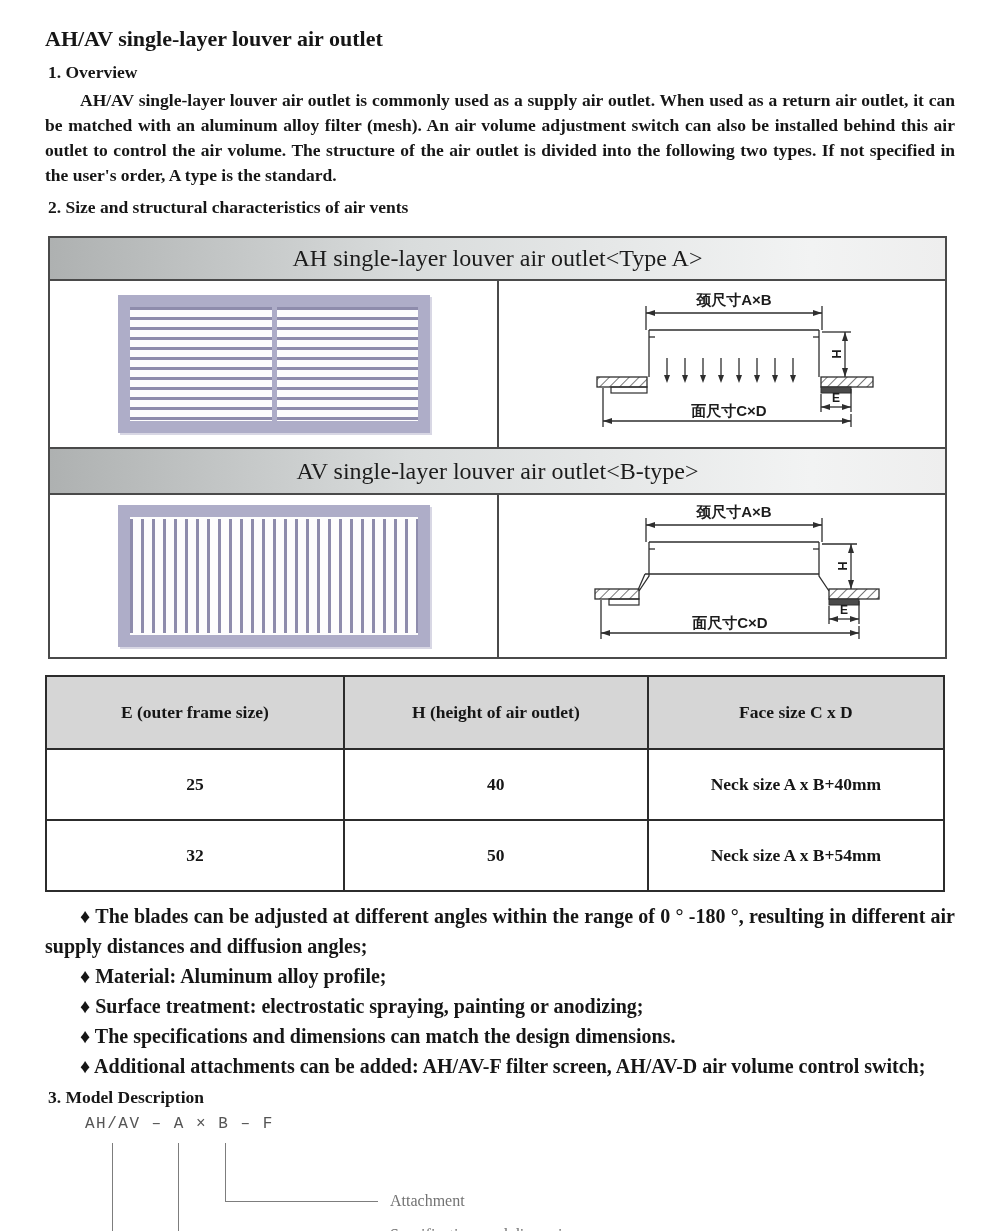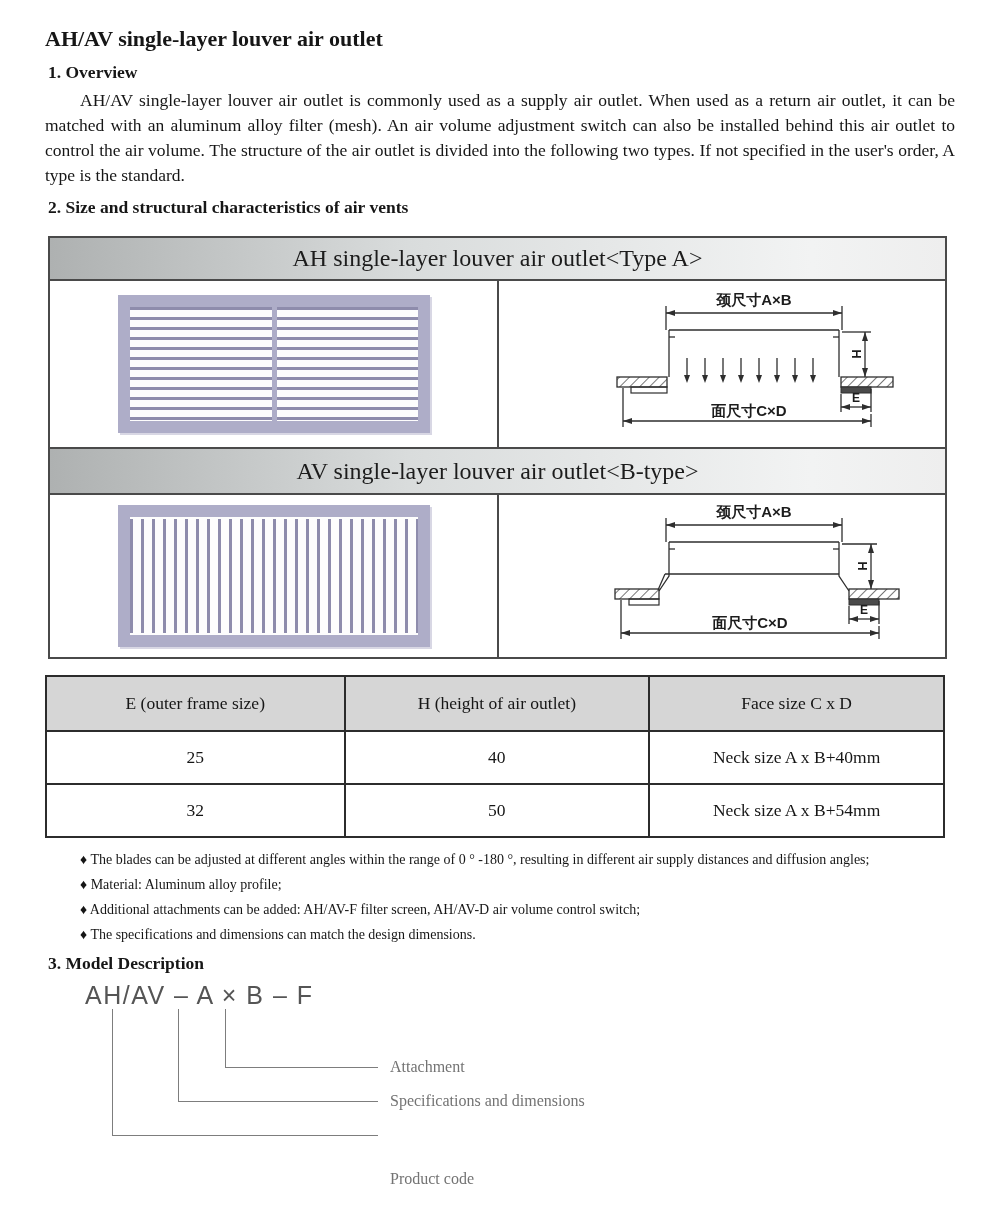--- a/index.html
+++ b/index.html
@@ -16,21 +16,21 @@
     font-size:22px;font-weight:bold;line-height:1.2;
   }
   .sec-head{
     margin:0 45px 4px 48px;
     font-size:17.5px;font-weight:bold;line-height:24px;
   }
   .sec-head.mt{margin-top:7px;}
   .para{
     margin:2px 45px 0 45px;
     font-size:17.5px;line-height:25px;
-    text-align:justify;text-indent:35px;
+    text-align:justify;text-indent:35px;font-weight:bold;
   }
   
   .figure{
     margin:17px 0 0 48px;
     width:895px;
     border:2px solid #4a4a4a;
   }
   .fig-header{
     height:41px;line-height:41px;
     text-align:center;font-size:24px;color:#1c1c1c;
@@ -40,21 +40,21 @@
   .fig-header.second{border-top:2px solid #4a4a4a;height:44px;line-height:44px;}
   .fig-row{display:flex;height:166px;}
   .fig-row.second{height:162px;}
   .fig-cell-photo{
     width:447px;flex:none;
     border-right:2px solid #4a4a4a;
     display:flex;align-items:center;justify-content:center;
   }
   .fig-cell-draw{
     flex:1;display:flex;align-items:center;justify-content:flex-end;
-    padding-right:6px;
+    padding-right:26px;
   }
   
   .grille{
     position:relative;
     width:312px;height:138px;
     border:12px solid #aeadc8;
     box-shadow:2px 2px 0 #d8d7e4;
     box-sizing:border-box;
     background:#fdfdfd;
   }
@@ -85,43 +85,43 @@
   
   .spec-table{
     margin:16px 0 0 45px;
     width:900px;
     border-collapse:collapse;
     font-size:17.5px;
   }
   .spec-table th,.spec-table td{
     border:2px solid #2c2c2c;
     text-align:center;vertical-align:middle;
-    font-weight:normal;
-    height:35px;padding:8px;
+    font-weight:bold;
+    height:35px;padding:17px;
   }
   .spec-table th{background:#d6d6d6;height:37px;}
   .spec-table .c1{width:300px;}
   .spec-table .c2{width:306px;}
   .spec-table .c3{width:294px;}
   
   .features{margin:9px 45px 0 45px;}
   .feature{
-    font-size:14px;line-height:25px;
-    text-align:justify;text-indent:35px;
+    font-size:20px;line-height:30px;
+    text-align:justify;text-indent:35px;font-weight:bold;
   }
   
   .model-diagram{
     position:relative;
     margin:4px 0 0 45px;
     width:620px;height:180px;
   }
   .model-code{
     position:absolute;left:40px;top:2px;
-    font-family:Liberation Sans, sans-serif;
-    font-size:25px;color:#555555;letter-spacing:1.5px;
+    font-family:Liberation Mono, monospace;
+    font-size:16px;color:#555555;letter-spacing:1.5px;
   }
   .mline{position:absolute;background:#7d7d7d;}
   .mline.v{width:1px;}
   .mline.h{height:1px;}
   .callout{
     position:absolute;left:345px;
     font-size:16px;color:#737373;line-height:18px;
   }
 </style>
 </head>
@@ -293,22 +293,23 @@
         <td>32</td>
         <td>50</td>
         <td>Neck size A x B+54mm</td>
       </tr>
     </tbody>
   </table>
 
   <div class="features">
     <div class="feature">♦ The blades can be adjusted at different angles within the range of 0 ° -180 °, resulting in different air supply distances and diffusion angles;</div>
     <div class="feature">♦ Material: Aluminum alloy profile;</div>
+    <div class="feature">♦ Surface treatment: electrostatic spraying, painting or anodizing;</div>
+    <div class="feature">♦ The specifications and dimensions can match the design dimensions.</div>
     <div class="feature">♦ Additional attachments can be added: AH/AV-F filter screen, AH/AV-D air volume control switch;</div>
-    <div class="feature">♦ The specifications and dimensions can match the design dimensions.</div>
   </div>
 
   <div class="sec-head" style="margin-top:4px;">3. Model Description</div>
 
   <div class="model-diagram">
     <div class="model-code">AH/AV – A × B – F</div>
 
     <div class="mline v" style="left:67px;top:30px;height:126px;"></div>
     <div class="mline v" style="left:133px;top:30px;height:92px;"></div>
     <div class="mline v" style="left:180px;top:30px;height:58px;"></div>

